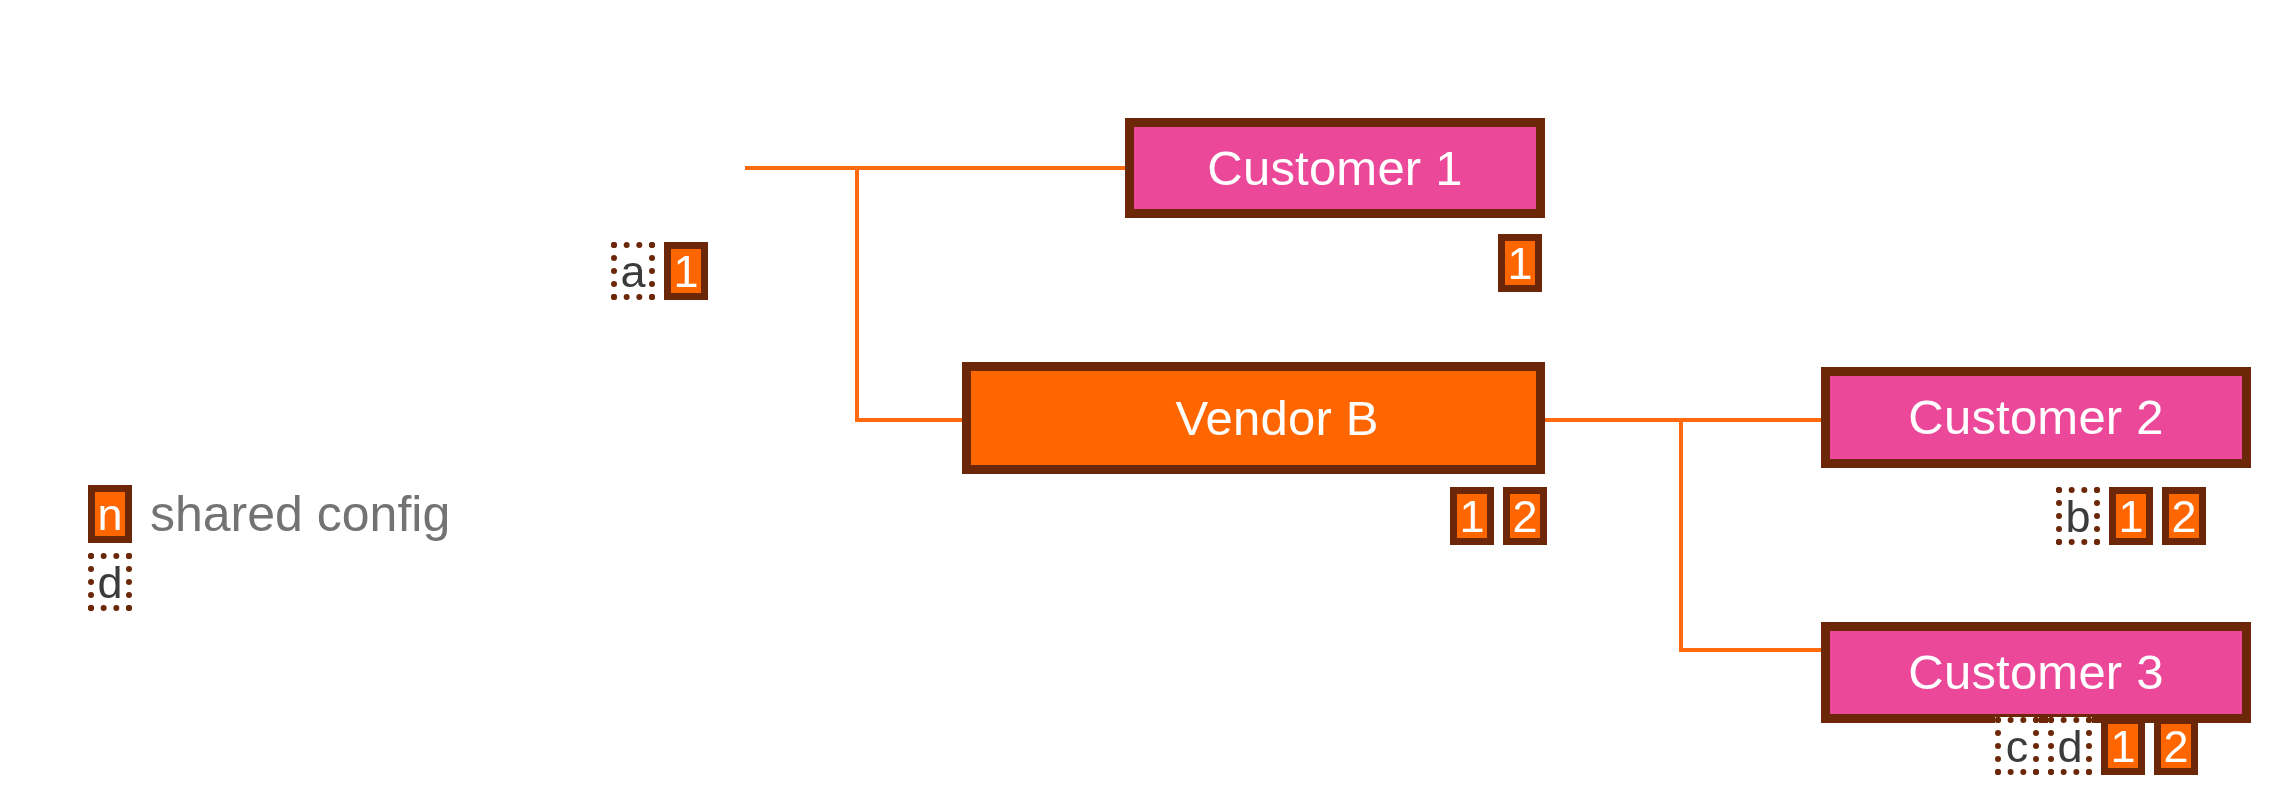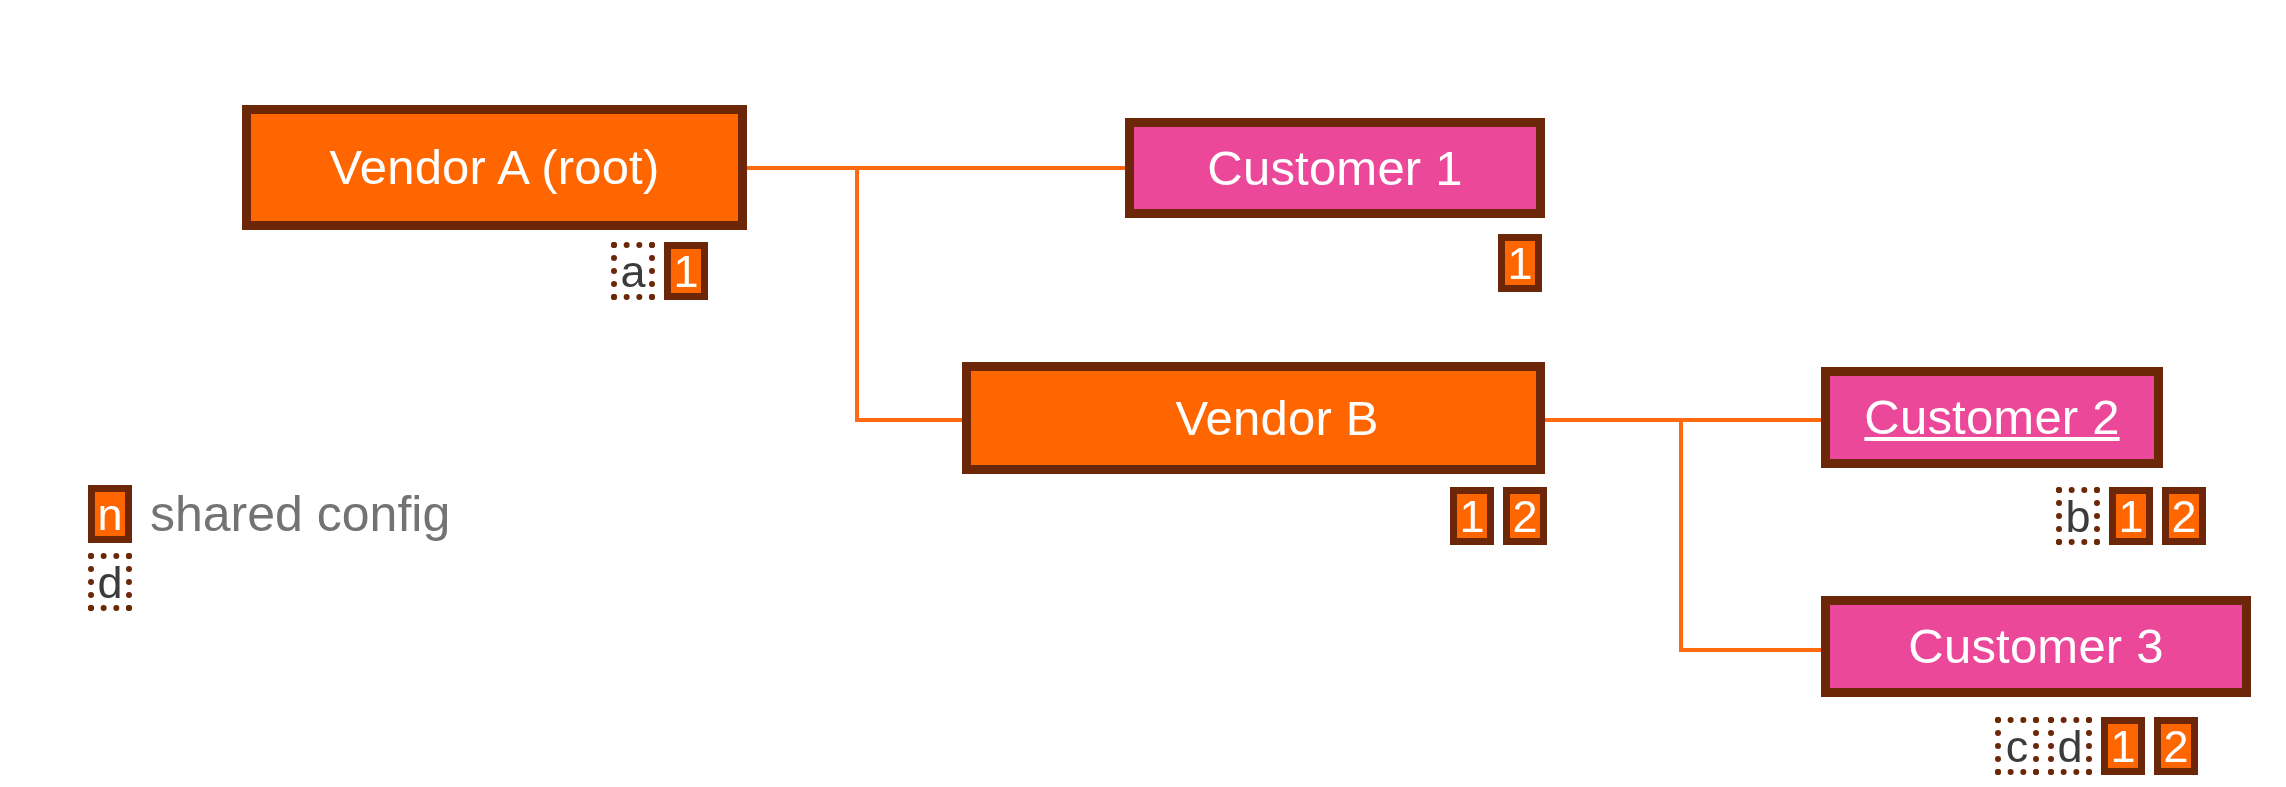--- a/index.html
+++ b/index.html
@@ -104,37 +104,34 @@
   <div class="line v" style="left:855px; top:166px; height:254px;"></div>
 
   <div class="line h" style="left:855px; top:418px; width:110px;"></div>
 
   <div class="line h" style="left:1543px; top:418px; width:280px;"></div>
 
   <div class="line v" style="left:1679px; top:418px; height:234px;"></div>
 
   <div class="line h" style="left:1679px; top:648px; width:144px;"></div>
 
-  <div class="node vendor" style="left:242px; top:105px; width:505px; height:125px;">
-    <span>Vendor A (root)</span>
-  </div>
 
   <div class="node customer" style="left:1125px; top:118px; width:420px; height:100px;">
     <span>Customer 1</span>
   </div>
 
   <div class="node vendor" style="left:962px; top:362px; width:583px; height:112px;padding-left:47px;">
     <span>Vendor B</span>
   </div>
 
-  <div class="node customer" style="left:1821px; top:367px; width:342px; height:101px;text-decoration:underline;">
+  <div class="node customer" style="left:1821px; top:367px; width:430px; height:101px;">
     <span>Customer 2</span>
   </div>
 
-  <div class="node customer" style="left:1821px; top:596px; width:430px; height:101px;text-align:center;">
+  <div class="node customer" style="left:1821px; top:622px; width:430px; height:101px;text-align:center;">
     <span>Customer 3</span>
   </div>
 
   <div class="badge-row" style="left:611px; top:242px;">
     <div class="badge nonshared">a</div>
     <div class="badge shared">1</div>
   </div>
 
   <div class="badge-row" style="left:1498px; top:234px;">
     <div class="badge shared">1</div>

